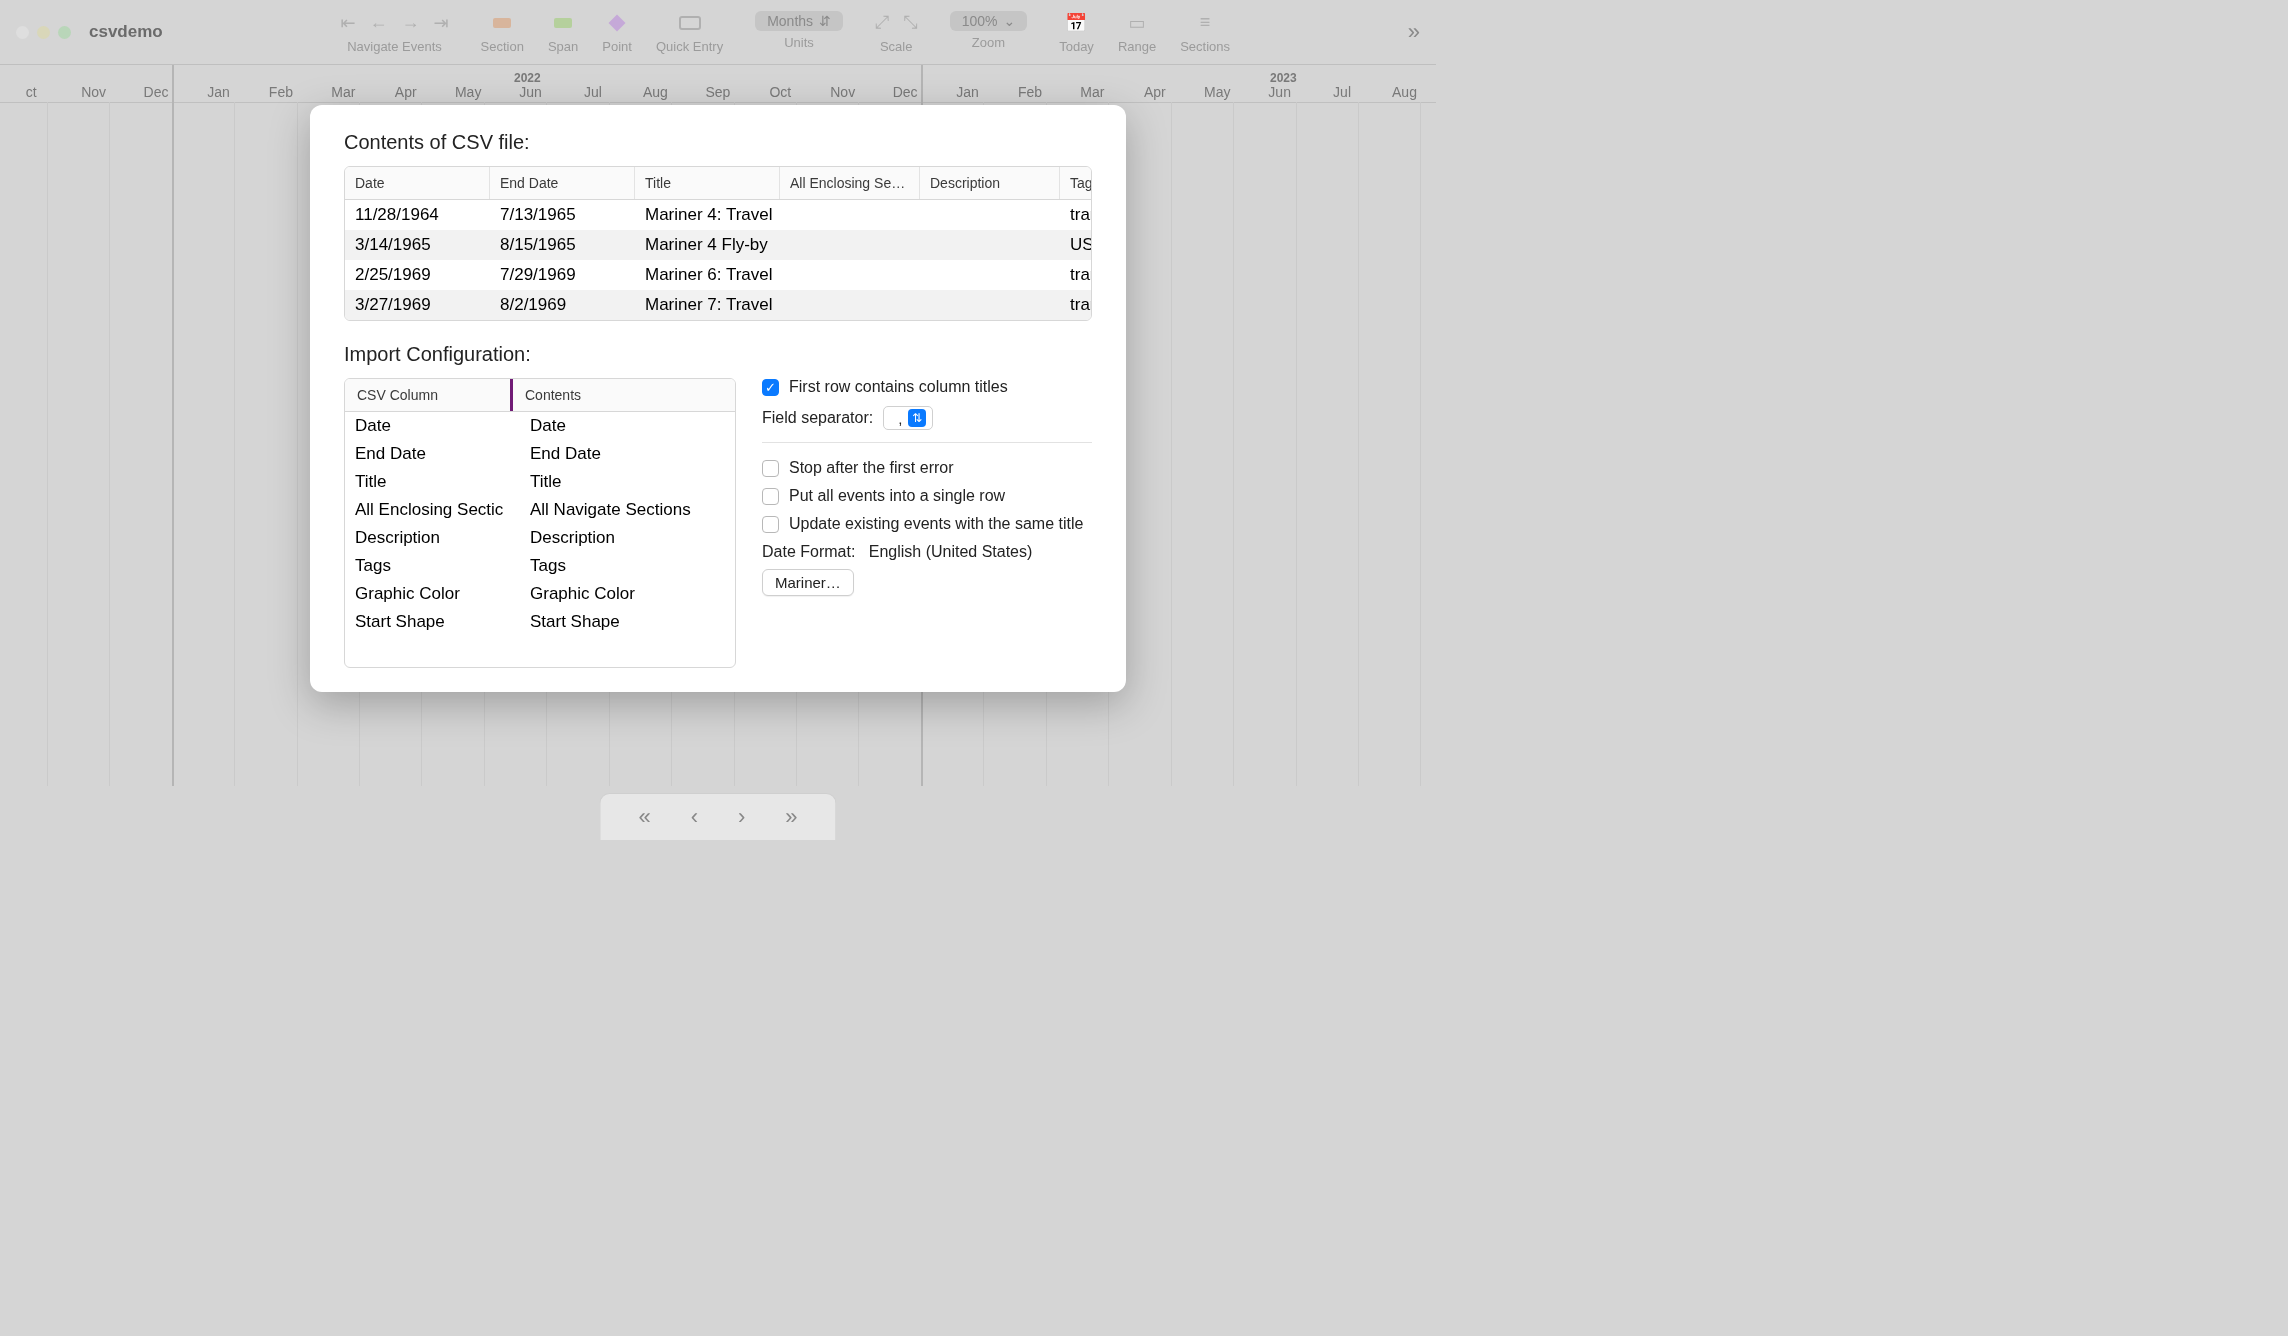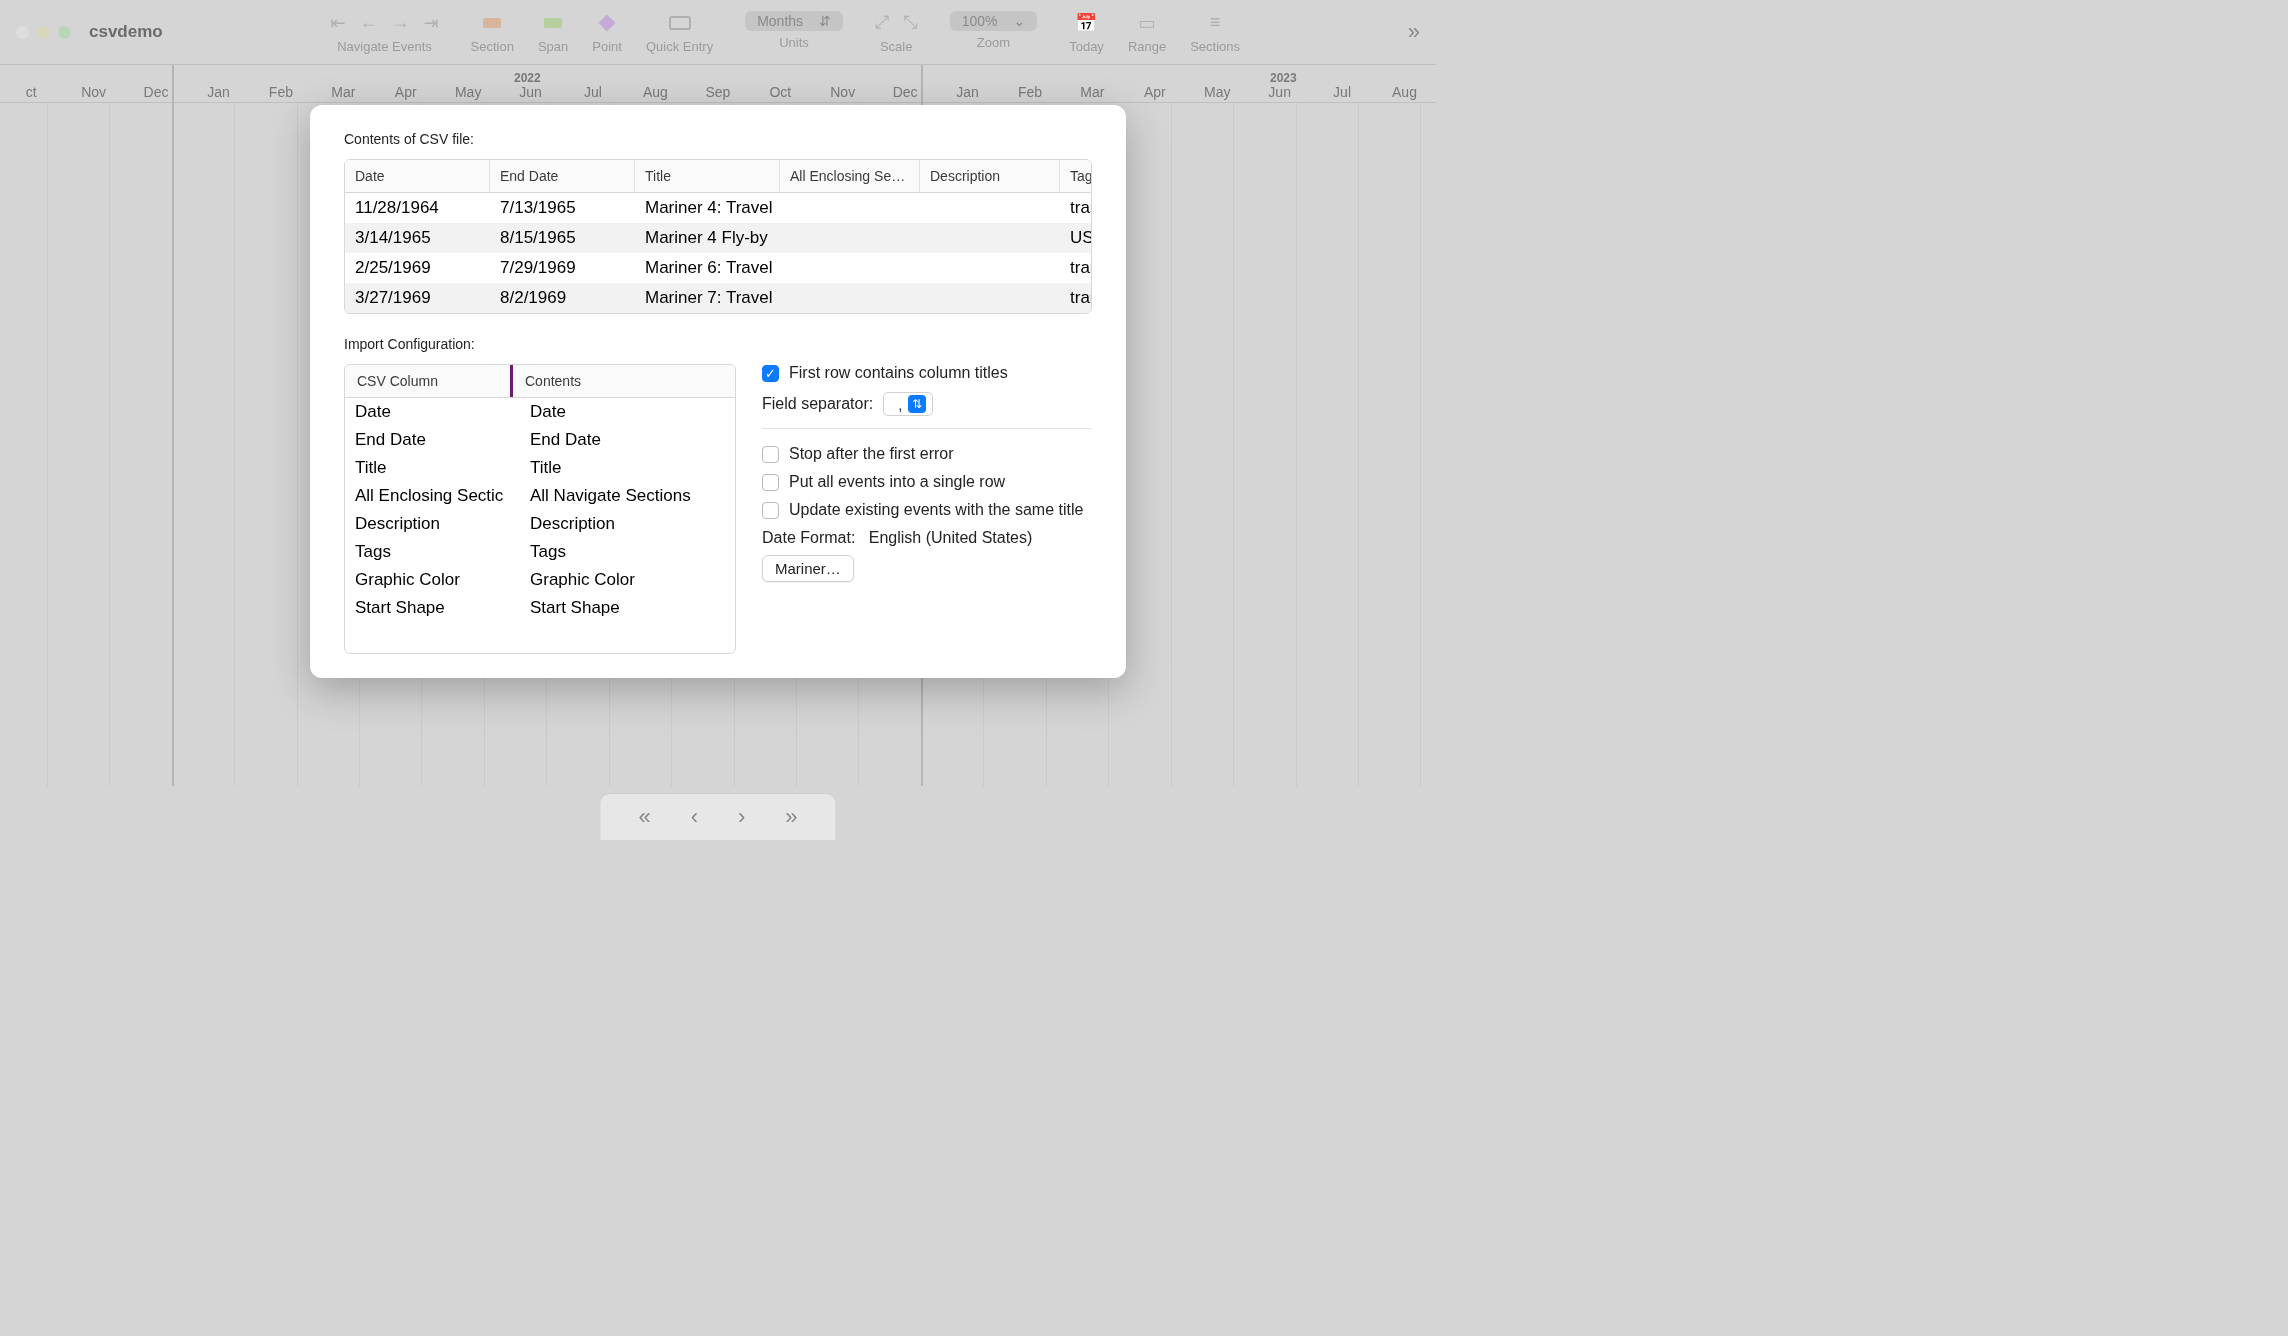--- a/index.html
+++ b/index.html
@@ -8,37 +8,37 @@
     
     .titlebar { height:65px; display:flex; align-items:center; padding:0 16px; border-bottom:1px solid #bfbfbf; }
     .traffic { display:flex; gap:8px; margin-right:18px; align-items:center; }
     .dot { width:13px; height:13px; border-radius:50%; }
     .dot.red{background:#dedede;} .dot.yellow{background:#d9d7b9;} .dot.green{background:#b9d6b9;}
     .appname { font-size:17px; font-weight:600; color:#6b6b6b; }
     .toolbar { flex:1; display:flex; justify-content:center; gap:32px; }
     .toolgroup { display:flex; flex-direction:column; align-items:center; gap:4px; }
     .tg-icons { display:flex; gap:14px; align-items:center; height:24px; color:#b0b0b0; font-size:18px; }
     .tg-label { font-size:13px; color:#9b9b9b; }
-    .pill { background:#c5c5c5; border-radius:6px; padding:2px 12px; font-size:14px; color:#8a8a8a; display:flex; align-items:center; gap:16px; }
+    .pill { background:#c5c5c5; border-radius:6px; padding:2px 12px; font-size:14px; color:#8a8a8a; display:flex; align-items:center; gap:6px; }
     .sq { width:18px; height:10px; border-radius:2px; }
     .sq.orange{background:#d8b59c;} .sq.green{background:#b5d09c;} .diamond{ width:12px; height:12px; background:#c5a9d8; transform:rotate(45deg); }
     .cardshape{ width:22px; height:14px; border:2px solid #b0b0b0; border-radius:3px; }
     .overflow { font-size:22px; color:#8a8a8a; margin-left:auto; }
 
     
     .ruler { position:relative; height:38px; border-bottom:1px solid #c0c0c0; background:#d5d5d5; }
     .year { position:absolute; top:6px; font-size:12px; font-weight:600; color:#797979; }
     .months { position:absolute; bottom:2px; display:flex; font-size:14px; color:#797979; }
     .months span { display:inline-block; text-align:center; }
     .tickcol { position:absolute; top:102px; bottom:54px; width:1px; background:#cacaca; }
 
     
     .backdrop { position:absolute; inset:0; }
     .modal { position:absolute; left:310px; top:105px; width:816px; background:#fff; border-radius:12px; padding:26px 34px 24px; box-shadow:0 12px 40px rgba(0,0,0,.25); }
-    .sect-title { font-size:14px; color:#232323; margin-bottom:12px; }
+    .sect-title { font-size:20px; color:#232323; margin-bottom:12px; }
 
     .tbl { border:1px solid #d7d7d7; border-radius:6px; overflow:hidden; margin-bottom:22px; }
     .tbl-head, .tbl-row { display:grid; grid-template-columns: 145px 145px 145px 140px 140px 50px; }
     .tbl-head { border-bottom:1px solid #d7d7d7; background:#fafafa; }
     .tbl-head div { font-size:14px; color:#3a3a3a; padding:8px 10px; border-right:1px solid #e3e3e3; white-space:nowrap; overflow:hidden; text-overflow:ellipsis; }
     .tbl-head div:last-child{border-right:none;}
     .tbl-row { font-size:17px; }
     .tbl-row:nth-child(even){ background:#f2f2f2; }
     .tbl-row div { padding:5px 10px; white-space:nowrap; overflow:hidden; }
 

